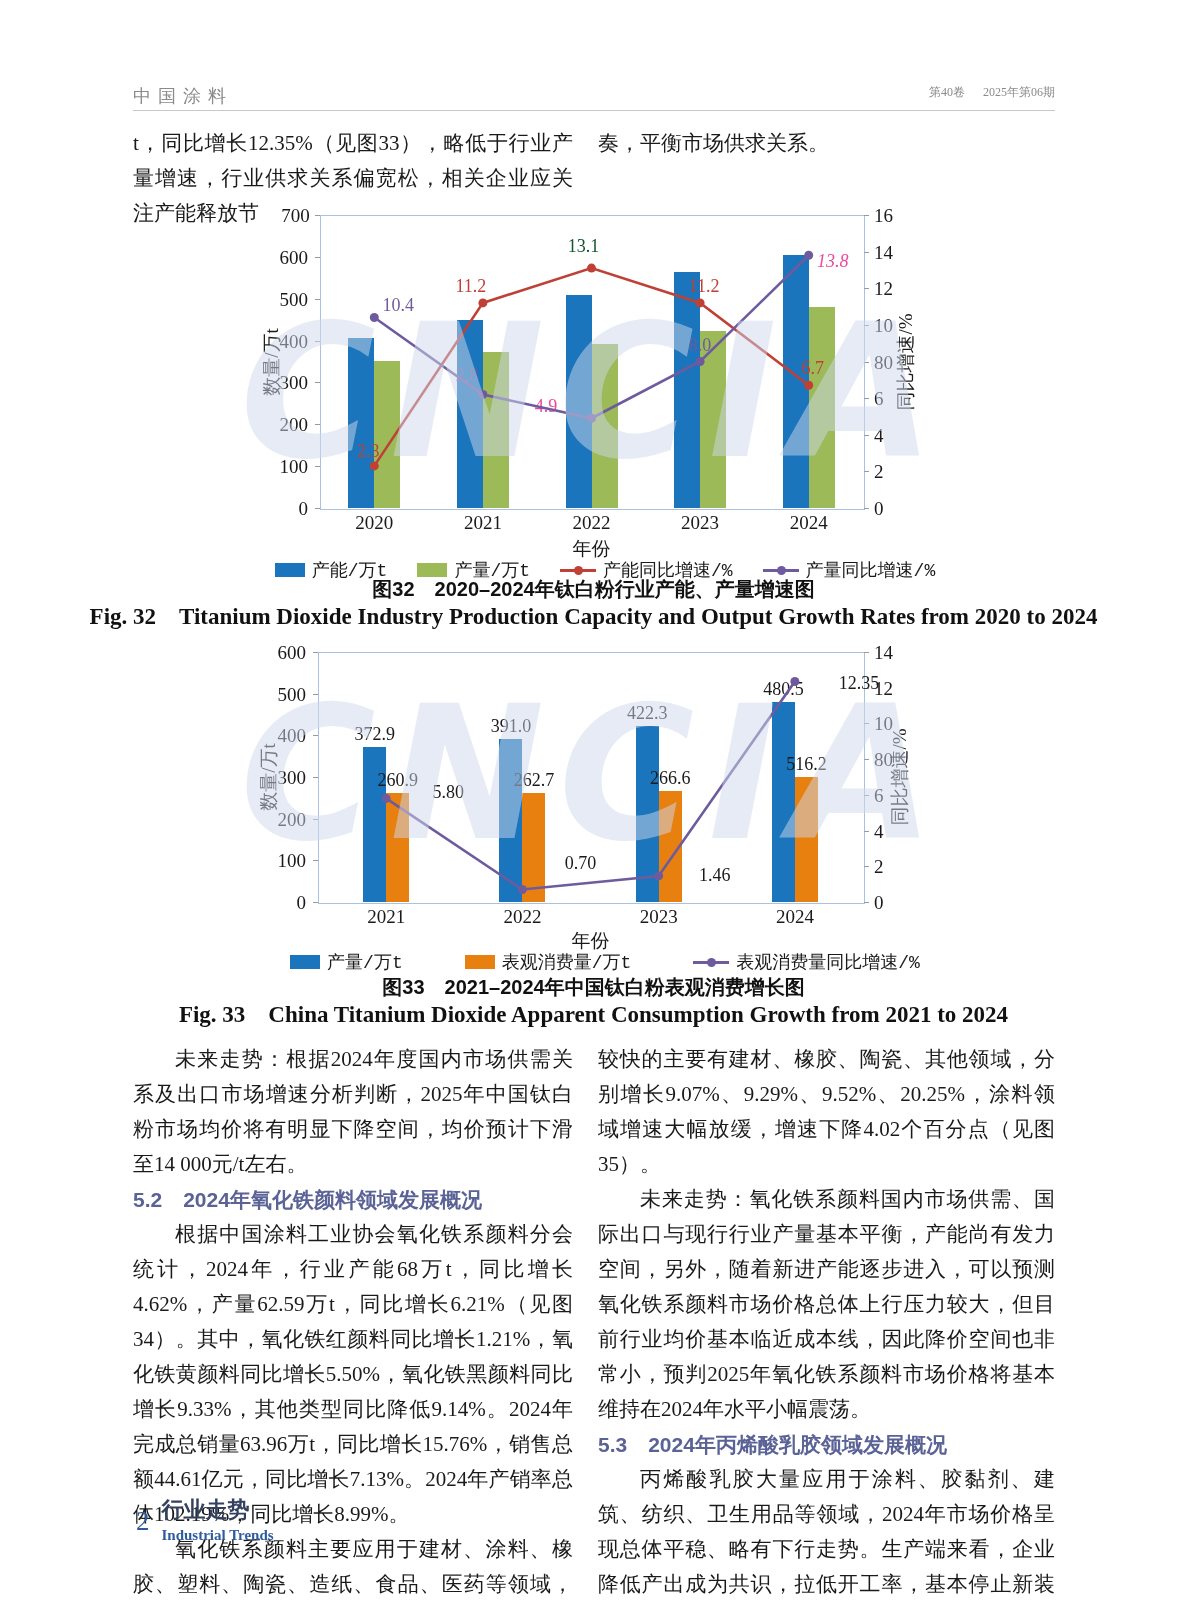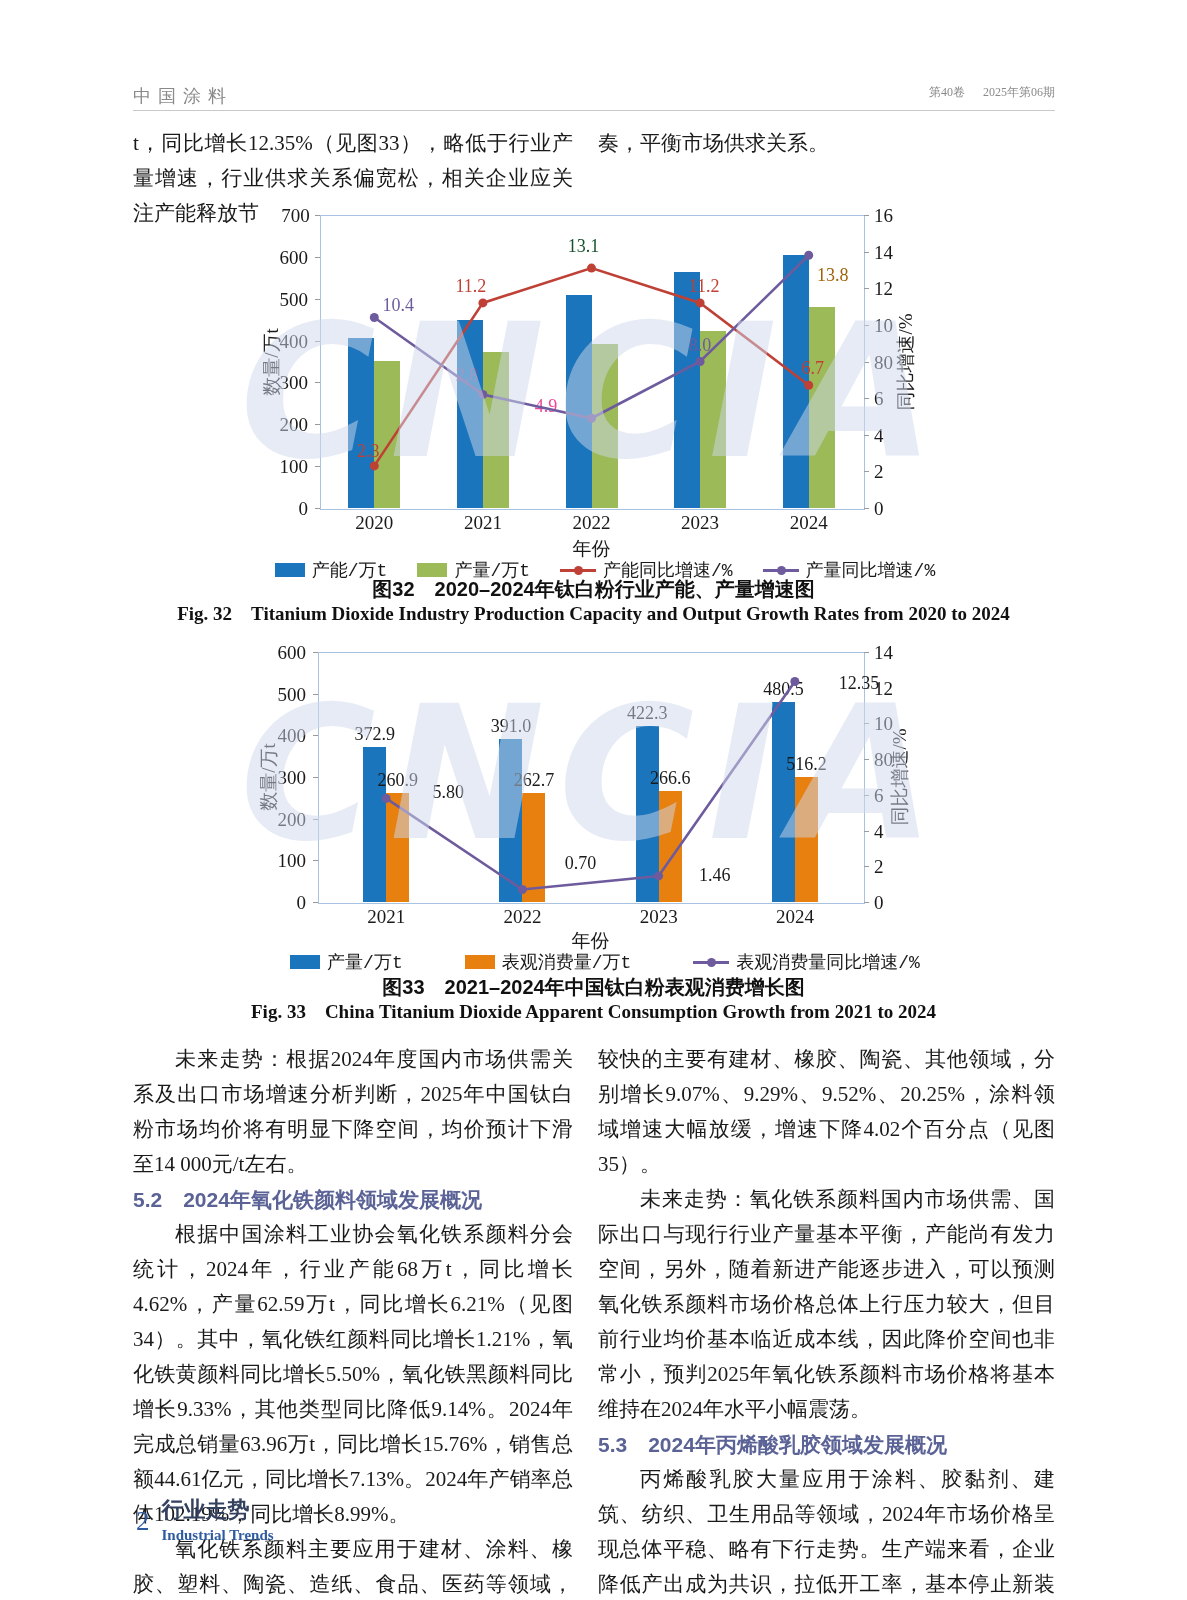--- a/index.html
+++ b/index.html
@@ -26,21 +26,21 @@
   .legend-item{display:inline-flex;align-items:center;font-size:18px;white-space:nowrap;font-family:Liberation Mono, monospace;}
   .sw-rect{display:inline-block;width:30px;height:14px;margin-right:7px;}
   .sw-line{display:inline-block;position:relative;width:36px;height:14px;margin-right:7px;}
   .sw-line .ln{position:absolute;left:0;top:6px;width:36px;height:3px;}
   .sw-line .dt{position:absolute;left:14px;top:3px;width:9px;height:9px;border-radius:50%;}
   .wm{position:absolute;font-family:"DejaVu Sans","Liberation Sans",sans-serif;font-style:italic;font-weight:bold;
       letter-spacing:14px;pointer-events:none;z-index:9;}
   
   .cap-zh{position:absolute;left:0;width:1187px;text-align:center;font-family:"Liberation Sans",sans-serif;
           font-weight:bold;font-size:20px;color:#111;}
-  .cap-en{position:absolute;left:0;width:1187px;text-align:center;font-weight:bold;font-size:19px;color:#111;}
+  .cap-en{position:absolute;left:0;width:1187px;text-align:center;font-weight:bold;font-size:23px;color:#111;}
   
   .bodycol{position:absolute;font-size:21px;line-height:35px;text-align:justify;}
   .bodycol p{margin:0;}
   .bodycol p.ind{text-indent:2em;}
   .bodycol .sec-h{margin:0;font-family:"Liberation Sans",sans-serif;font-weight:bold;font-size:21px;
                   line-height:35px;color:#5a6296;text-align:left;}
   
   .foot{position:absolute;left:136px;top:1496px;display:flex;align-items:stretch;}
   .foot .pno{font-size:27px;color:#2e5ba0;align-self:center;margin-right:12px;}
   .foot .bar{width:3px;background:#203f73;margin-right:12px;}
@@ -117,21 +117,21 @@
       <div class="bar" style="left: 553.7px; top: 99.0857px; width: 26px; height: 200.914px; background: rgb(156, 186, 87);"></div>
       <div class="dlabel" style="left: 113.3px; top: 233.881px; color: rgb(191, 65, 54);">2.3</div>
       <div class="dlabel" style="left: 215.9px; top: 68.9px; color: rgb(191, 65, 54);">11.2</div>
       <div class="dlabel" style="left: 328.5px; top: 29px; color: #14532d;">13.1</div>
       <div class="dlabel" style="left: 449.1px; top: 68.9px; color: rgb(191, 65, 54);">11.2</div>
       <div class="dlabel" style="left: 557.7px; top: 151.306px; color: rgb(191, 65, 54);">6.7</div>
       <div class="dlabel" style="left: 143.3px; top: 87.55px; color: rgb(110, 91, 158);">10.4</div>
       <div class="dlabel" style="left: 211.9px; top: 158.463px; color: rgb(110, 91, 158);">2.8</div>
       <div class="dlabel" style="left: 291px; top: 189.269px; color: #ec4899;">4.9</div>
       <div class="dlabel" style="left: 445.1px; top: 127.5px; color: rgb(110, 91, 158);">8.0</div>
-      <div class="dlabel" style="left: 577.7px; top: 58px; color: #a16207;">13.8</div>
+      <div class="dlabel" style="left: 577.7px; top: 44px; color: #ec4899; font-style: italic;">13.8</div>
       <svg width="543" height="293" style="left: 65px; top: 7px;">
         <polyline points="54.3,250.88125 162.89999999999998,87.90000000000002 271.5,53.10625000000001 380.09999999999997,87.90000000000002 488.7,170.30625" fill="none" stroke="#bf4136" stroke-width="2.6"></polyline>
         <circle cx="54.3" cy="250.88125" r="4.5" fill="#bf4136"></circle>
         <circle cx="162.89999999999998" cy="87.90000000000002" r="4.5" fill="#bf4136"></circle>
         <circle cx="271.5" cy="53.10625000000001" r="4.5" fill="#bf4136"></circle>
         <circle cx="380.09999999999997" cy="87.90000000000002" r="4.5" fill="#bf4136"></circle>
         <circle cx="488.7" cy="170.30625" r="4.5" fill="#bf4136"></circle>
         <polyline points="54.3,102.55 162.89999999999998,179.4625 271.5,203.26874999999998 380.09999999999997,146.5 488.7,40.28749999999999" fill="none" stroke="#6e5b9e" stroke-width="2.6"></polyline>
         <circle cx="54.3" cy="102.55" r="4.5" fill="#6e5b9e"></circle>
         <circle cx="162.89999999999998" cy="179.4625" r="4.5" fill="#6e5b9e"></circle>

